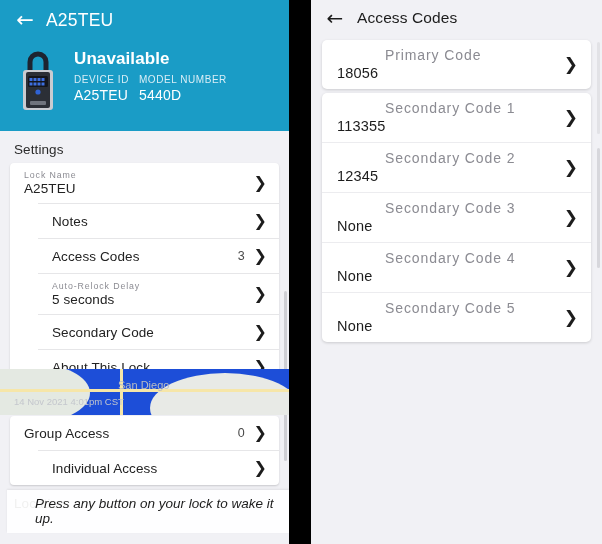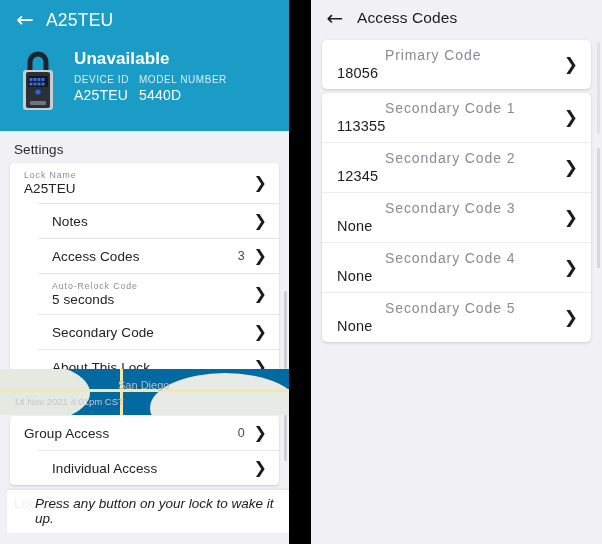--- a/index.html
+++ b/index.html
@@ -58,21 +58,21 @@
   .row-main{font-size:13.5px;color:#222;letter-spacing:.1px;}
   .row-right{display:flex;align-items:center;}
   .row-count{font-size:12.5px;color:#4a4a4a;margin-right:9px;}
   .chev{
     font-size:16px;color:#1c1c1c;font-weight:bold;line-height:1;
     font-family:"DejaVu Sans",sans-serif;
   }
 
   .map-area{
     position:absolute;left:0;right:0;top:369px;height:46px;
-    background:#0369a1;overflow:hidden;
+    background:#1d4ed8;overflow:hidden;
   }
   .map-blob{position:absolute;border-radius:50%;}
   .map-road{position:absolute;background:#f6e6a8;}
   .map-txt{position:absolute;font-size:11px;color:#b9bcc2;}
   .toast{
     position:absolute;left:7px;right:0;bottom:11px;
     background:rgba(255,255,255,.93);
     padding:6px 10px 7px 28px;
     font-style:italic;font-size:13.5px;color:#1c1c1c;
     box-shadow:0 -1px 2px rgba(0,0,0,.07);
@@ -194,21 +194,21 @@
             <div class="row-main">Access Codes</div>
           </div>
           <div class="row-right">
             <div class="row-count">3</div>
             <div class="chev">❯</div>
           </div>
         </div>
 
         <div class="row row-tall">
           <div class="row-left">
-            <div class="row-sub">Auto-Relock Code</div>
+            <div class="row-sub">Auto-Relock Delay</div>
             <div class="row-main">5 seconds</div>
           </div>
           <div class="row-right">
             <div class="chev">❯</div>
           </div>
         </div>
 
         <div class="row">
           <div class="row-left">
             <div class="row-main">Secondary Code</div>

